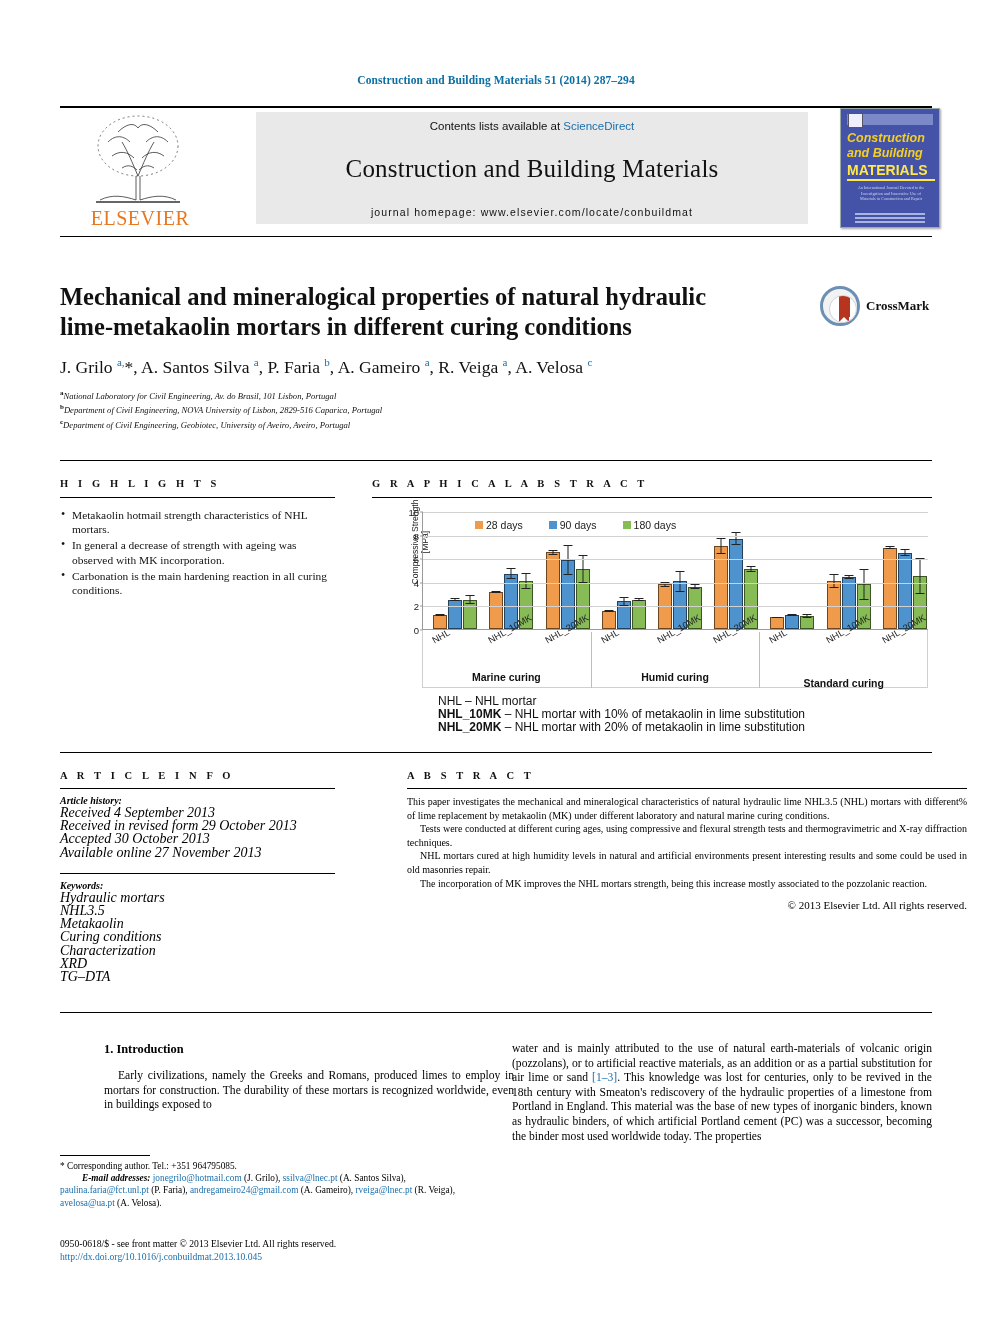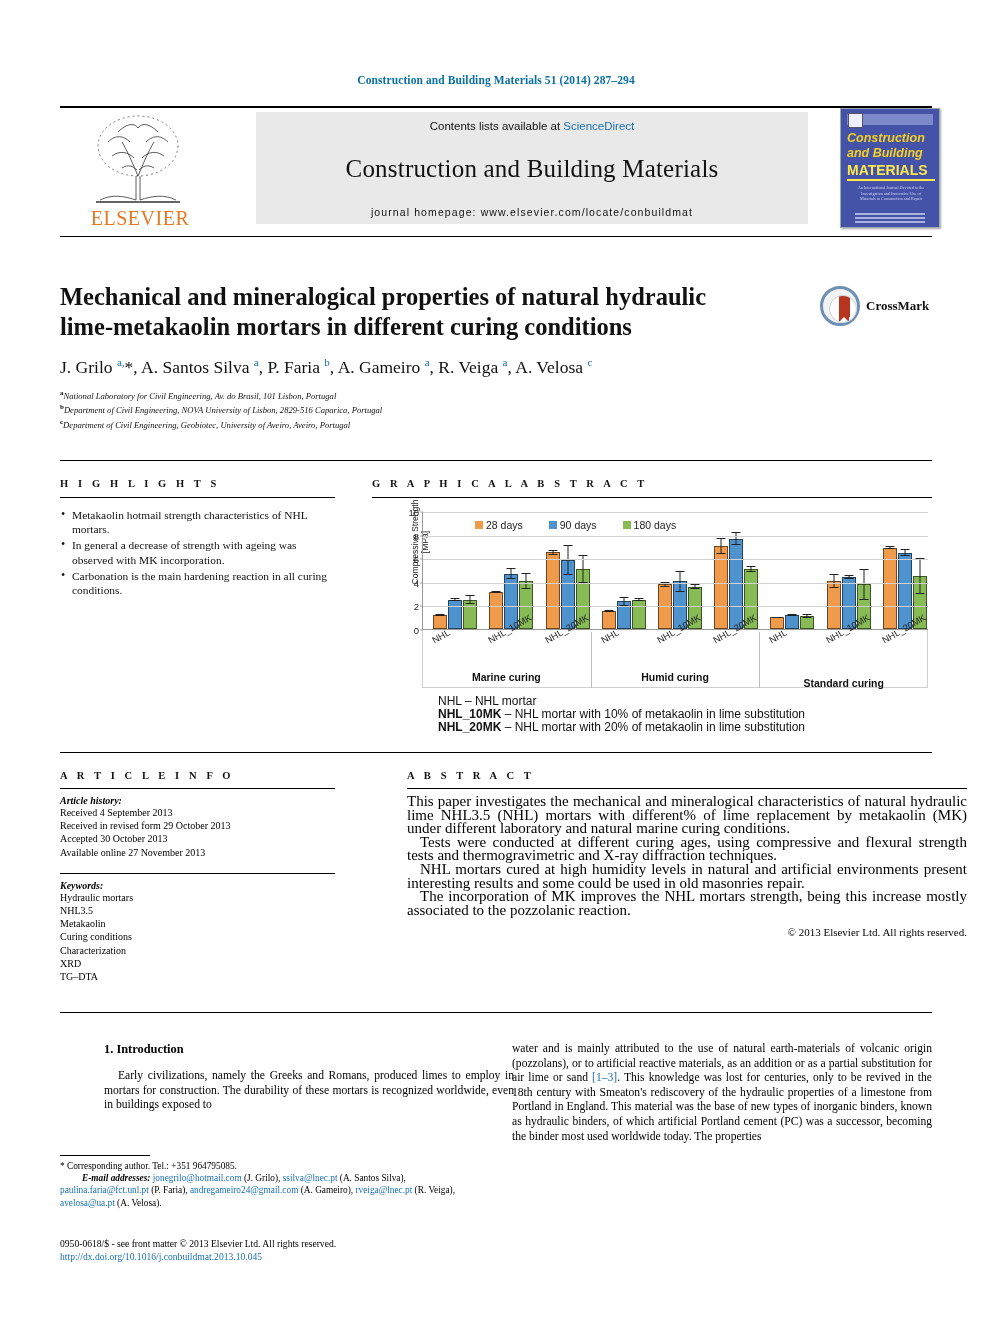--- a/index.html
+++ b/index.html
@@ -173,22 +173,22 @@
     position:absolute; left:60px; top:187px; width:500px;
     font-family:"Liberation Sans",sans-serif; font-size:12px; line-height:13.2px; color:#111;
   }
   .chart-legend-notes b { font-weight:bold; }
 
   
   .info-left { position:absolute; left:60px; top:770px; width:275px; }
   .info-right { position:absolute; left:372px; top:770px; width:560px;margin-left:35px; }
   .rule-sm { height:1px; background:#000; margin:7px 0 6px 0; }
   .hist-title, .kw-title { font-style:italic; font-weight:bold; font-size:10px; }
-  .hist-line, .kw-line { font-size:10px; line-height:13.2px; }
-  .abs-p { font-size:15px; line-height:13.6px; text-align:justify; margin:0 0 0 0; text-indent:0; }
+  .hist-line, .kw-line { font-size:14px; line-height:13.2px;font-style:italic; }
+  .abs-p { font-size:10px; line-height:13.6px; text-align:justify; margin:0 0 0 0; text-indent:0; }
   .abs-p.ind { text-indent:13px; }
   .abs-copy { font-size:11px; text-align:right; margin-top:9px; }
 
   
   .body-left { position:absolute; left:60px; top:1042px; width:410px;margin-left:44px; }
   .body-right { position:absolute; left:512px; top:1042px; width:420px; }
   .h2 { font-family:"Liberation Serif",serif; font-weight:bold; font-size:12.4px; margin:0 0 12px 0; }
   .body-p { font-size:11.6px; line-height:14.6px; text-align:justify; margin:0; text-indent:14px; }
   .link { color:#1a6fae; text-decoration:none; }
 

